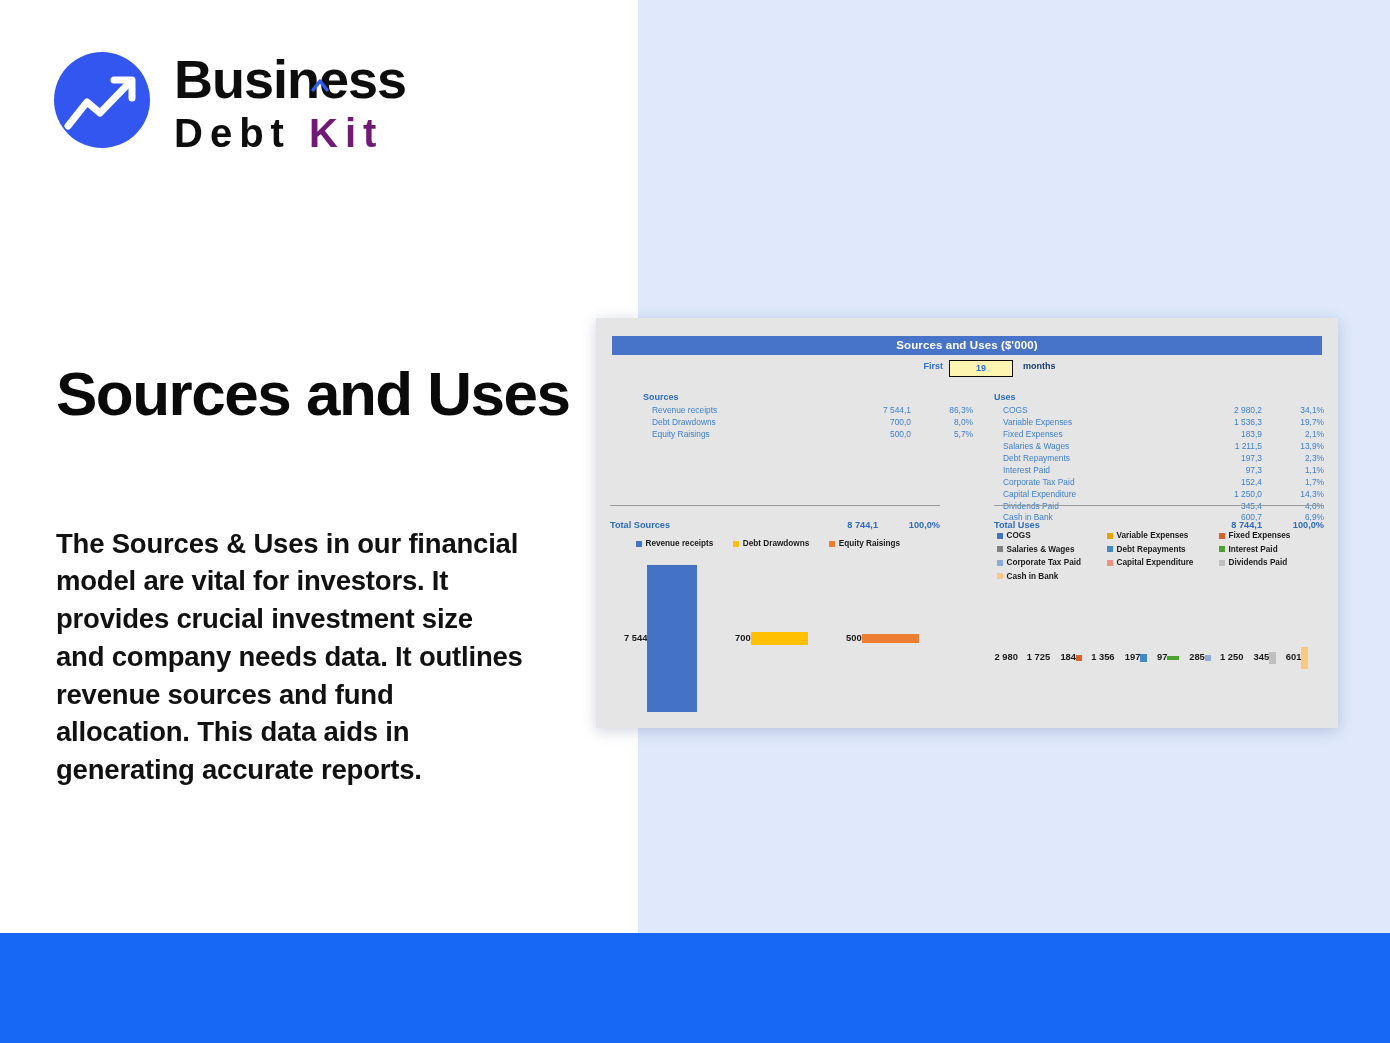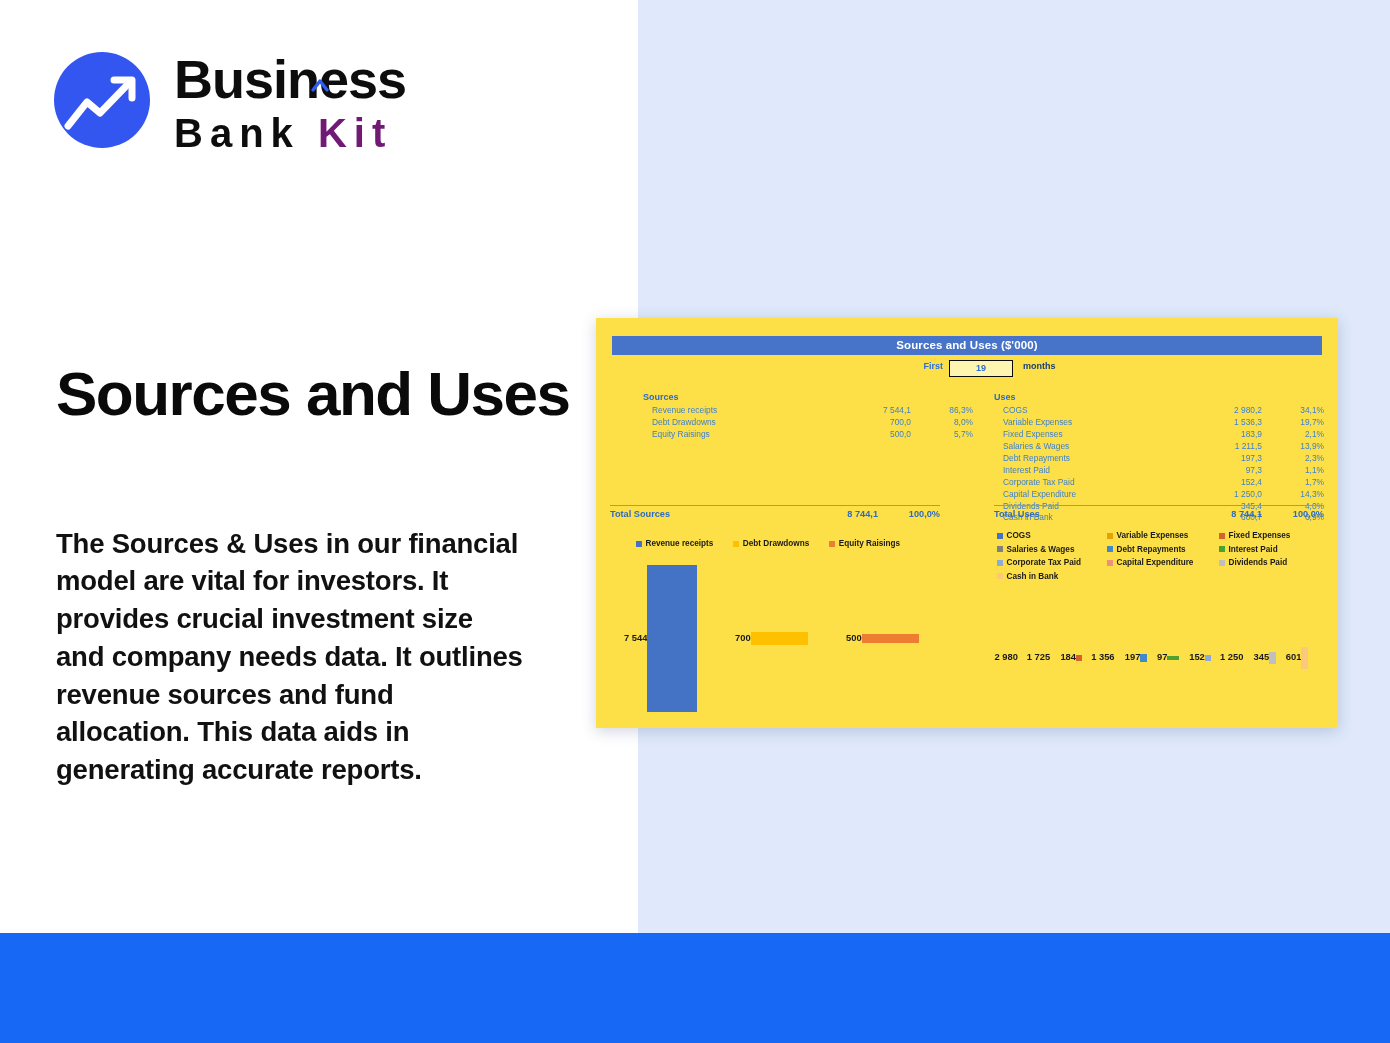--- a/index.html
+++ b/index.html
@@ -49,21 +49,21 @@
   }
   #page-body{
     position:absolute;left:56px;top:497px;width:470px;
     font-size:27.5px;font-weight:bold;line-height:37.8px;color:#111111;
     letter-spacing:-0.2px;
   }
 
   
   #sheet-card{
     position:absolute;left:596px;top:318px;width:742px;height:410px;
-    background:#fde047;
+    background:#e5e5e5;
     box-shadow:0 3px 14px rgba(40,60,110,0.22);
   }
   #sheet-title-bar{
     position:absolute;left:16px;top:18px;width:710px;height:19px;
     background:#4773c8;color:#ffffff;
     font-size:11.5px;font-weight:bold;text-align:center;line-height:19px;
     letter-spacing:0.1px;
   }
   #months-row{
     position:absolute;left:16px;top:43px;width:710px;height:16px;
@@ -91,21 +91,21 @@
     font-weight:bold;color:#2e6bc2;font-size:9px;margin-bottom:2.5px;
   }
   .tbl-row{
     display:flex;height:11.9px;align-items:center;
   }
   .tbl-row .c-label{flex:1;padding-left:9px;white-space:nowrap;}
   .tbl-row .c-val{width:84px;text-align:right;}
   .tbl-row .c-pct{width:62px;text-align:right;}
   .tbl-total{
     position:absolute;width:330px;
-    border-top:1.2px solid #9a9a9a;padding-top:3px;margin-top:3px;
+    border-top:1.2px solid #9a9a9a;padding-top:14px;margin-top:3px;
     display:flex;font-weight:bold;color:#2e6bc2;font-size:9.2px;
   }
   #sources-total{left:14px;top:184px;}
   #uses-total{left:398px;top:184px;}
   .tbl-total .c-label{flex:1;}
   .tbl-total .c-val{width:84px;text-align:right;}
   .tbl-total .c-pct{width:62px;text-align:right;}
 
   
   .legend{position:absolute;font-size:8.2px;font-weight:bold;color:#1a1a1a;}
@@ -145,21 +145,21 @@
   <div id="logo-wordmark">
     <div class="logo-line1">
       <span>Business</span>
       <span class="logo-caret">
         <svg width="20" height="20" viewBox="0 0 20 20">
           <path d="M3 14 L10 5 L17 14" stroke="#2f5cf5" stroke-width="3.4" fill="none" stroke-linecap="round" stroke-linejoin="round"></path>
         </svg>
       </span>
     </div>
     <div class="logo-line2">
-      <span>Bank</span>
+      <span>Debt</span>
       <span class="logo-kit">Kit</span>
     </div>
   </div>
 </div>
 
 <h1 id="page-title">Sources
 and Uses</h1>
 <p id="page-body">The Sources &amp; Uses in our financial model are vital for investors. It provides crucial investment size and company needs data. It outlines revenue sources and fund allocation. This data aids in generating accurate reports.</p>
 
 <div id="sheet-card">
@@ -346,21 +346,21 @@
     </div>
     <div class="bar-col" style="left: 136.8px; width: 22px;">
       <div class="bar-label">197</div>
       <div class="bar-rect" style="height: 7.27181px; background: rgb(67, 137, 200);"></div>
     </div>
     <div class="bar-col" style="left: 169px; width: 22px;">
       <div class="bar-label">97</div>
       <div class="bar-rect" style="height: 4px; background: rgb(76, 161, 47);"></div>
     </div>
     <div class="bar-col" style="left: 201.2px; width: 22px;">
-      <div class="bar-label">152</div>
+      <div class="bar-label">285</div>
       <div class="bar-rect" style="height: 5.61074px; background: rgb(142, 169, 219);"></div>
     </div>
     <div class="bar-col" style="left: 233.4px; width: 22px;">
       <div class="bar-label">1 250</div>
       <div class="bar-rect" style="height: 46.1409px; background: rgb(237, 144, 128);"></div>
     </div>
     <div class="bar-col" style="left: 265.6px; width: 22px;">
       <div class="bar-label">345</div>
       <div class="bar-rect" style="height: 12.7349px; background: rgb(191, 191, 191);"></div>
     </div>

